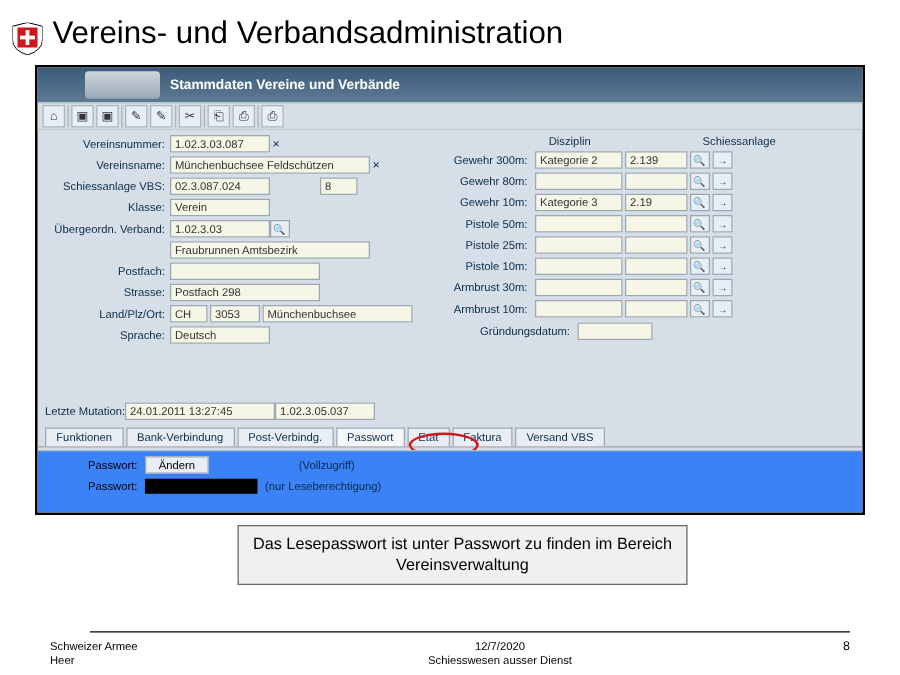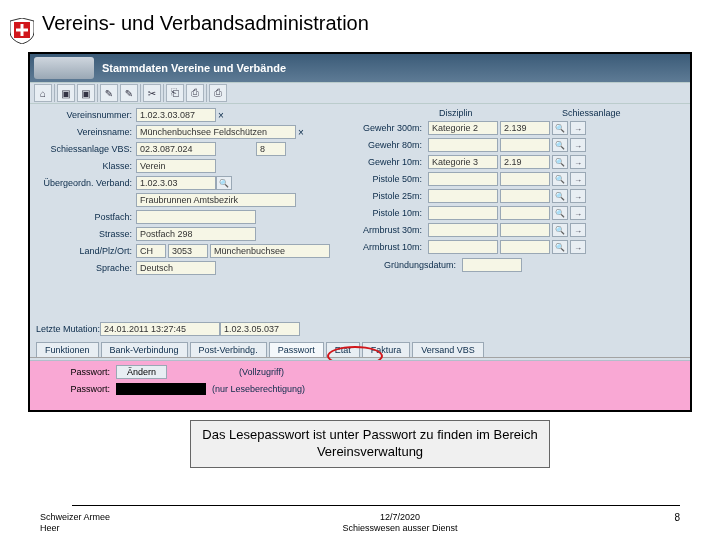--- a/index.html
+++ b/index.html
@@ -16,21 +16,21 @@
     position: absolute;
     top: 18px;
     left: 10px;
     width: 24px;
     height: 26px;
   }
   .page-title {
     position: absolute;
     top: 12px;
     left: 42px;
-    font-size: 20px;
+    font-size: 25px;
     font-weight: normal;
     color: #000;
     margin: 0;
   }
   .app-window {
     position: absolute;
     top: 52px;
     left: 28px;
     width: 664px;
     height: 360px;
@@ -39,20 +39,21 @@
     overflow: hidden;
   }
   .app-header {
     background: linear-gradient(#3b5b78, #5e7b95);
     color: #fff;
     height: 28px;
     display: flex;
     align-items: center;
     font-size: 11px;
     font-weight: bold;
+    padding-left: 34px;
   }
   .app-header-logo {
     width: 60px;
     height: 22px;
     margin-left: 4px;
     background: linear-gradient(#cfd6de, #9aa8b5);
     border-radius: 3px;
   }
   .app-header-title { margin-left: 8px; }
   .toolbar {
@@ -143,21 +144,21 @@
     left: 324px;
     bottom: 0;
     transform: rotate(-14deg);
     transform-origin: top;
     pointer-events:none;
   }
   .bottom-panel {
     position:absolute;
     bottom:0; left:0; right:0;
     height:50px;
-    background:#f9a8d4;
+    background:#3b82f6;
     padding:4px 6px;
     font-size:9px;
     border-top:1px solid #b2becb;
   }
   .pw-row { display:flex; align-items:center; margin-bottom:4px; gap:6px;}
   .pw-lbl { width:74px; text-align:right; }
   .btn-andern {
     background:#e8eef3;
     border:1px solid #9aa8b5;
     padding:1px 10px;

